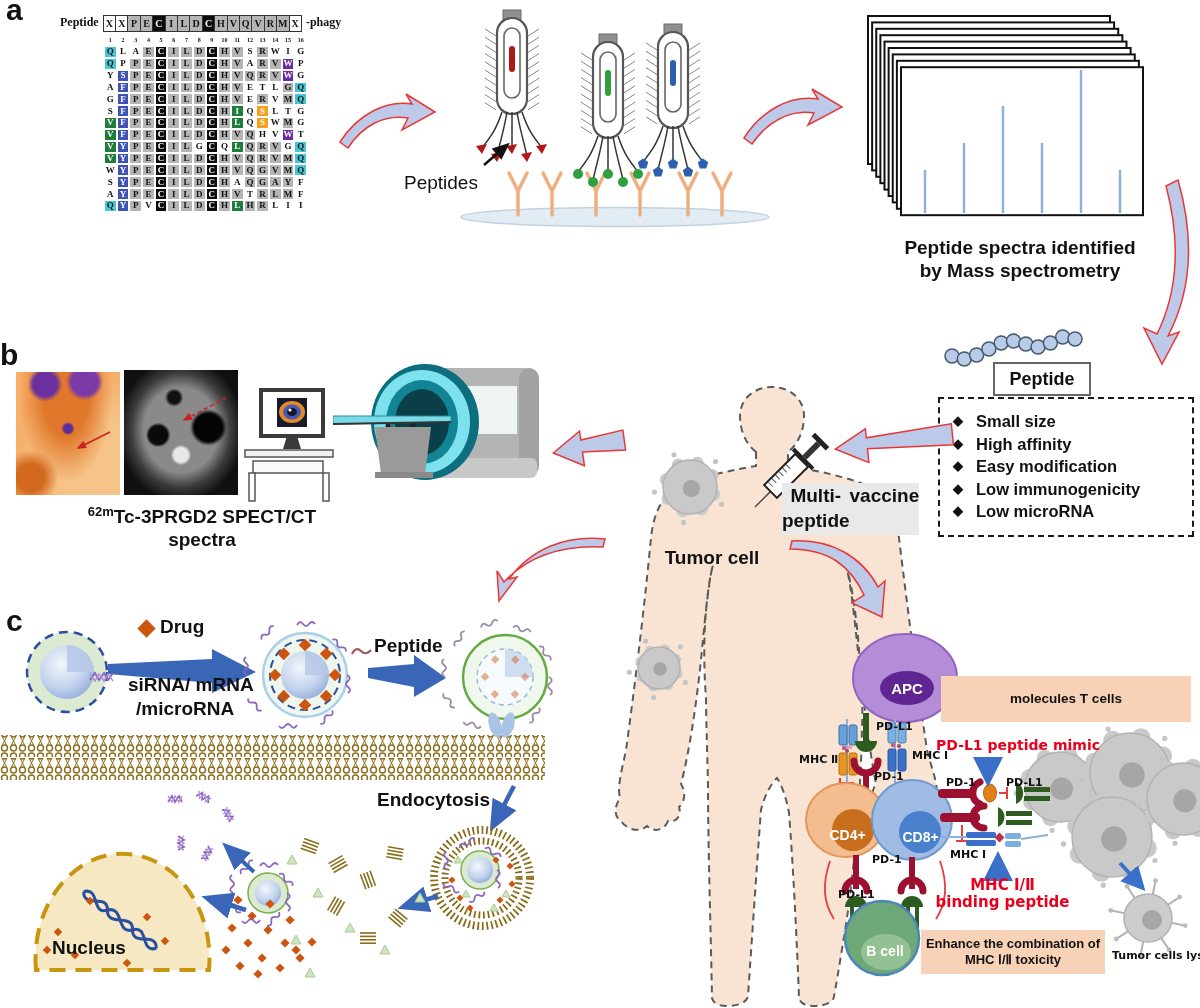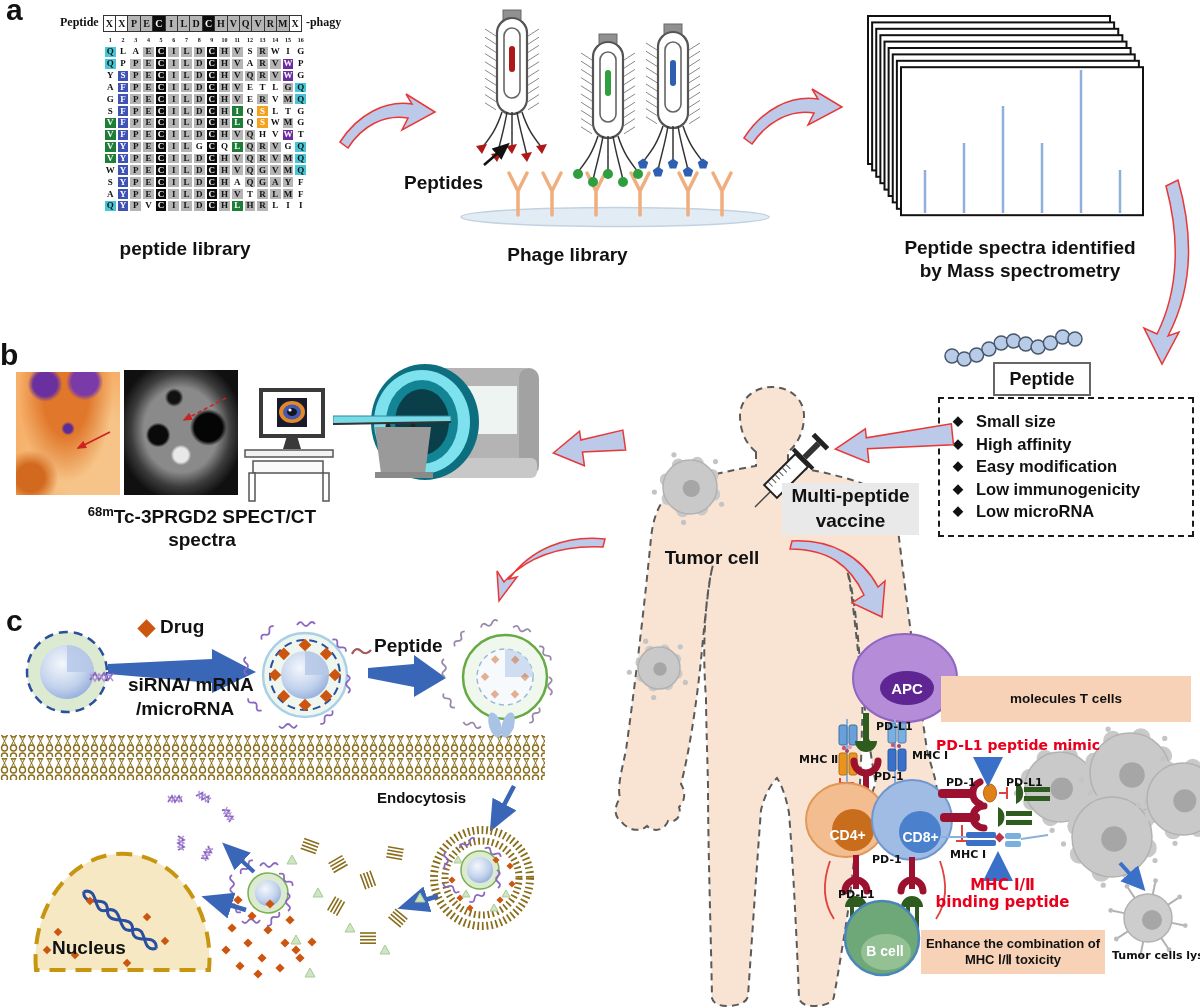--- a/index.html
+++ b/index.html
@@ -22,21 +22,21 @@
   .mrow{display:flex;height:11.85px;}
   .mcell{width:12.7px;height:11.85px;box-sizing:border-box;border:1px solid #fff;
          display:inline-flex;align-items:center;justify-content:center;
          font-family:"Liberation Serif",serif;font-weight:bold;font-size:9px;line-height:1;}
   
   #prop-box{border:2.5px dashed #1a1a1a;box-sizing:border-box;}
   #prop-list{list-style:none;margin:0;padding:11px 0 0 13px;}
   #prop-list li{display:flex;align-items:center;font-weight:bold;font-size:16.5px;line-height:22.5px;}
   #prop-list .diam{font-size:13px;margin-right:13px;}
   .vaccine-box{background:#e9e9e9;font-weight:bold;font-size:19px;line-height:25px;
-               text-align:center;display:flex;flex-direction:column;justify-content:flex-start;}
+               text-align:center;display:flex;flex-direction:row;justify-content:flex-start;}
   .hl-box{background:#f8d2b6;font-weight:bold;font-size:13.5px;line-height:16.5px;text-align:center;
           display:flex;flex-direction:column;justify-content:center;}
   .dlabel{font-size:11px;font-weight:bold;font-family:"DejaVu Sans",sans-serif;white-space:nowrap;}
   .red-label{color:#e8001c;font-weight:bold;font-family:"DejaVu Sans",sans-serif;}
   .cell-name{color:#fff;font-weight:bold;text-align:center;font-size:14px;}
   .spect-img{background:
      radial-gradient(circle at 28% 10%, #6a30a0 0 9%, rgba(0,0,0,0) 13%),
      radial-gradient(circle at 66% 8%, #7a3aa8 0 10%, rgba(0,0,0,0) 14%),
      radial-gradient(circle at 50% 46%, #5c2d96 0 5%, rgba(0,0,0,0) 8%),
      radial-gradient(circle at 14% 86%, #d2691e 0 10%, rgba(0,0,0,0) 20%),
@@ -332,21 +332,20 @@
         <span class="mcell" style="background: rgb(181, 181, 181); color: rgb(17, 17, 17);">H</span>
         <span class="mcell" style="background: rgb(30, 125, 54); color: rgb(255, 255, 255);">L</span>
         <span class="mcell" style="background: rgb(181, 181, 181); color: rgb(17, 17, 17);">H</span>
         <span class="mcell" style="background: rgb(181, 181, 181); color: rgb(17, 17, 17);">R</span>
         <span class="mcell" style="background: rgb(255, 255, 255); color: rgb(17, 17, 17);">L</span>
         <span class="mcell" style="background: rgb(255, 255, 255); color: rgb(17, 17, 17);">I</span>
         <span class="mcell" style="background: rgb(255, 255, 255); color: rgb(17, 17, 17);">I</span>
       </div>
     </div>
   <div class="abs cap" style="left:35px;top:237px;width:300px;">
-    <div>peptide library</div>
   </div>
 
   <svg class="abs" id="phage-svg" style="left:400px;top:5px;" width="370" height="240">
     <defs>
       <marker id="ak" markerWidth="9" markerHeight="9" refX="5" refY="3" orient="auto">
           <path d="M0,0 L7,3 L0,6 Z" fill="#111"></path>
         </marker>
     </defs>
     <ellipse cx="215" cy="212" rx="154" ry="9.5" fill="#e2ecf4" stroke="#c2d2e0" stroke-width="1.5"></ellipse>
     <g id="antibodies">
@@ -462,22 +461,21 @@
           <path d="M273,121 C273,139 273,145 273,157" stroke="#333" stroke-width="1.5" fill="none"></path>
           <polygon points="273,153.5 278.23081083962336,157.30040653093778 276.23281888760863,163.44959346906222 269.7671811123914,163.44959346906222 267.76918916037664,157.30040653093778 " fill="#2f5fb0"></polygon>
           <path d="M278,121 C281,139 283.5,145 288,165" stroke="#333" stroke-width="1.5" fill="none"></path>
           <polygon points="288,161.5 293.23081083962336,165.30040653093778 291.23281888760863,171.44959346906222 284.7671811123914,171.44959346906222 282.76918916037664,165.30040653093778 " fill="#2f5fb0"></polygon>
           <path d="M283,121 C289,139 294,145 303,157" stroke="#333" stroke-width="1.5" fill="none"></path>
           <polygon points="303,153.5 308.23081083962336,157.30040653093778 306.23281888760863,163.44959346906222 299.7671811123914,163.44959346906222 297.76918916037664,157.30040653093778 " fill="#2f5fb0"></polygon>
         </g>
       </g>
     <line x1="84" y1="160" x2="106" y2="141" stroke="#111" stroke-width="2.5" marker-end="url(#ak)"></line>
   </svg>
-  <div class="abs" style="left:404px;top:172px;font-weight:bold;font-size:19px;">Peptides</div>
-  <div class="abs cap" style="left:450px;top:243px;width:235px;">Phage library</div>
+  <div class="abs" style="left:404px;top:172px;font-weight:normal;font-size:19px;">Peptides</div>
 
   <svg class="abs" id="spectra-svg" style="left:860px;top:10px;" width="340" height="220">
       <rect x="8" y="6" width="242" height="148" fill="#fff" stroke="#111" stroke-width="2"></rect>
       <rect x="12.125" y="12.4" width="242" height="148" fill="#fff" stroke="#111" stroke-width="2"></rect>
       <rect x="16.25" y="18.8" width="242" height="148" fill="#fff" stroke="#111" stroke-width="2"></rect>
       <rect x="20.375" y="25.200000000000003" width="242" height="148" fill="#fff" stroke="#111" stroke-width="2"></rect>
       <rect x="24.5" y="31.6" width="242" height="148" fill="#fff" stroke="#111" stroke-width="2"></rect>
       <rect x="28.625" y="38" width="242" height="148" fill="#fff" stroke="#111" stroke-width="2"></rect>
       <rect x="32.75" y="44.400000000000006" width="242" height="148" fill="#fff" stroke="#111" stroke-width="2"></rect>
       <rect x="36.875" y="50.800000000000004" width="242" height="148" fill="#fff" stroke="#111" stroke-width="2"></rect>
@@ -571,21 +569,21 @@
     <ellipse cx="89" cy="62" rx="36" ry="42" fill="#128494"></ellipse>
     <ellipse cx="89" cy="62" rx="27" ry="33" fill="#0a3f4a"></ellipse>
     <polygon points="0,56 118,56 118,62 0,64" fill="#7adbe8" stroke="#2a8a98" stroke-width="1"></polygon>
     <line x1="0" y1="64" x2="118" y2="62" stroke="#333" stroke-width="2"></line>
     <circle cx="55" cy="66" r="2.5" fill="#222"></circle>
       <circle cx="80" cy="66" r="2.5" fill="#222"></circle>
     <polygon points="42,67 98,67 92,114 48,114" fill="#9a9a9a"></polygon>
     <rect x="42" y="112" width="58" height="6" fill="#8a8a8a"></rect>
   </svg>
   <div class="abs cap" style="left:52px;top:500px;width:300px;">
-    <sup style="font-size:13px;">68m</sup><span>Tc-3PRGD2 SPECT/CT spectra</span>
+    <sup style="font-size:13px;">62m</sup><span>Tc-3PRGD2 SPECT/CT spectra</span>
   </div>
 
   <svg class="abs" id="body-svg" style="left:575px;top:378px;" width="372" height="632">
     <path d="M181,74 C171,66 165,53 165,38 C165,21 179,9 197,9 C215,9 229,21 229,38 C229,53 223,66 213,74 L213,88
              C252,94 289,103 305,115 C317,125 322,142 324,160 C332,226 342,304 352,372 C357,392 364,408 361,418
              C368,427 368,438 361,443 C355,451 343,454 336,448 C328,454 317,452 313,443 C305,446 299,439 302,430
              C296,423 296,413 301,406 C294,372 286,300 280,246 C277,218 274,198 271,188
              C277,205 283,248 285,288 C287,312 288,332 287,348 C286,420 278,508 268,565 C264,590 261,608 259,618
              C259,624 251,628 238,628 C230,628 225,625 224,620 C222,565 218,485 214,435 C211,418 206,406 202,400
              C194,408 189,420 186,432 C182,485 177,560 173,618 C172,624 164,628 152,628 C143,628 138,625 137,620
@@ -887,21 +885,21 @@
         <path d="M178,238 l4,-6 l3,6 l4,-6 l3,6" stroke="#8a68c0" stroke-width="1.8" fill="none" transform="rotate(90 178 238)"></path>
         <path d="M178,232 l4,6 l3,-6 l4,6 l3,-6" stroke="#b090d8" stroke-width="1.4" fill="none" transform="rotate(90 178 238)"></path>
         <path d="M208,248 l4,-6 l3,6 l4,-6 l3,6" stroke="#8a68c0" stroke-width="1.8" fill="none" transform="rotate(120 208 248)"></path>
         <path d="M208,242 l4,6 l3,-6 l4,6 l3,-6" stroke="#b090d8" stroke-width="1.4" fill="none" transform="rotate(120 208 248)"></path>
       </g>
   </svg>
   <div class="abs" style="left:160px;top:616px;font-weight:bold;font-size:19px;">Drug</div>
   <div class="abs" style="left:128px;top:674px;font-weight:bold;font-size:19px;">siRNA/ mRNA</div>
   <div class="abs" style="left:136px;top:698px;font-weight:bold;font-size:19px;">/microRNA</div>
   <div class="abs" style="left:374px;top:635px;font-weight:bold;font-size:19px;">Peptide</div>
-  <div class="abs" style="left:377px;top:789px;font-weight:bold;font-size:15px;">Endocytosis</div>
+  <div class="abs" style="left:377px;top:789px;font-weight:bold;font-size:19px;">Endocytosis</div>
   <div class="abs" style="left:52px;top:937px;font-weight:bold;font-size:19px;">Nucleus</div>
 
   <svg class="abs" id="d-svg" style="left:790px;top:615px;" width="410" height="393">
     <defs>
         <marker id="ab2" markerWidth="8" markerHeight="8" refX="4" refY="3" orient="auto">
           <path d="M0,0 L6,3 L0,6 Z" fill="#3a70c8"></path>
         </marker>
       </defs>
 
     <g id="tumor-cluster">

